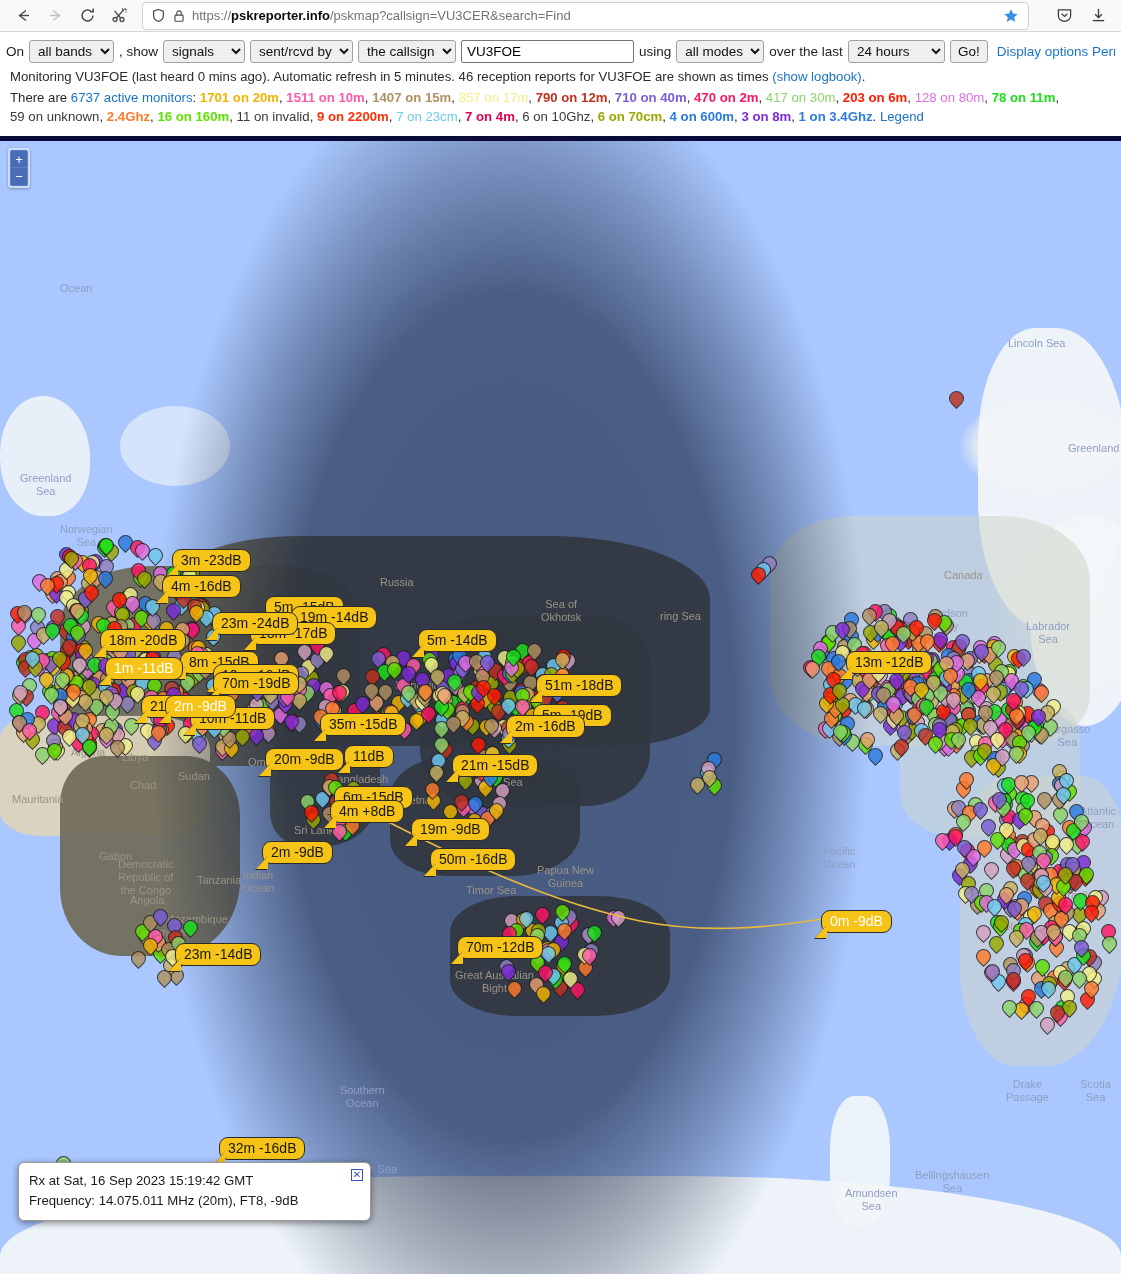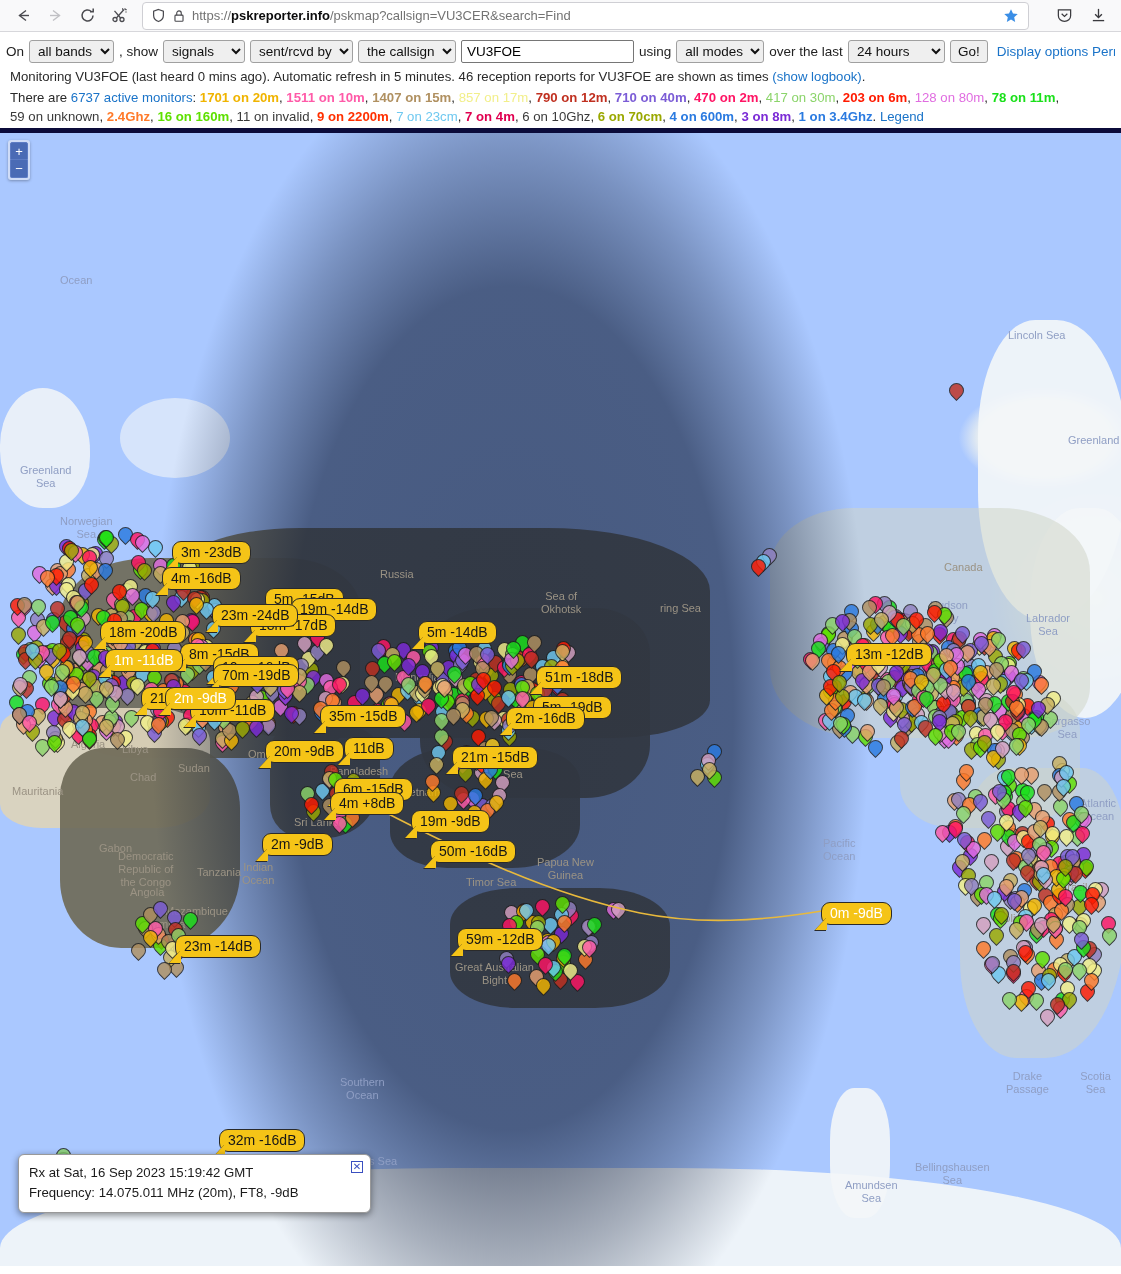--- a/index.html
+++ b/index.html
@@ -68,21 +68,21 @@
   }
   .tb-icon {
     width: 26px; height: 26px;
     display: flex; align-items: center; justify-content: center;
     color: #3a3a3e;
   }
 
   
   #control-strip {
     background: #fff;
-    padding: 5px 6px 4px 6px;
+    padding: 5px 6px 12px 6px;
     font-size: 13.5px;
     color: #222;
   }
   #controls-row {
     display: flex;
     align-items: center;
     gap: 5px;
     white-space: nowrap;
     height: 28px;
   }
@@ -4178,21 +4178,21 @@
       <div class="callout" style="left: 320px; top: 577px;">35m -15dB</div>
       <div class="callout" style="left: 265px; top: 612px;">20m -9dB</div>
       <div class="callout" style="left: 344px; top: 609px;">11dB</div>
       <div class="callout" style="left: 452px; top: 618px;">21m -15dB</div>
       <div class="callout" style="left: 334px; top: 650px;">6m -15dB</div>
       <div class="callout" style="left: 330px; top: 664px;">4m +8dB</div>
       <div class="callout" style="left: 411px; top: 682px;">19m -9dB</div>
       <div class="callout" style="left: 262px; top: 705px;">2m -9dB</div>
       <div class="callout" style="left: 430px; top: 712px;">50m -16dB</div>
       <div class="callout sel" style="left: 821px; top: 774px;">0m -9dB</div>
-      <div class="callout" style="left: 457px; top: 800px;">59m -12dB</div>
+      <div class="callout" style="left: 457px; top: 800px;">70m -12dB</div>
       <div class="callout" style="left: 175px; top: 807px;">23m -14dB</div>
       <div class="callout" style="left: 219px; top: 1001px;">32m -16dB</div>
     </div>
 
   <div id="info-popup">
     <div id="info-close">✕</div>
     <div class="info-row">Rx at Sat, 16 Sep 2023 15:19:42 GMT</div>
     <div class="info-row">Frequency: 14.075.011 MHz (20m), FT8, -9dB</div>
   </div>
 </div>

